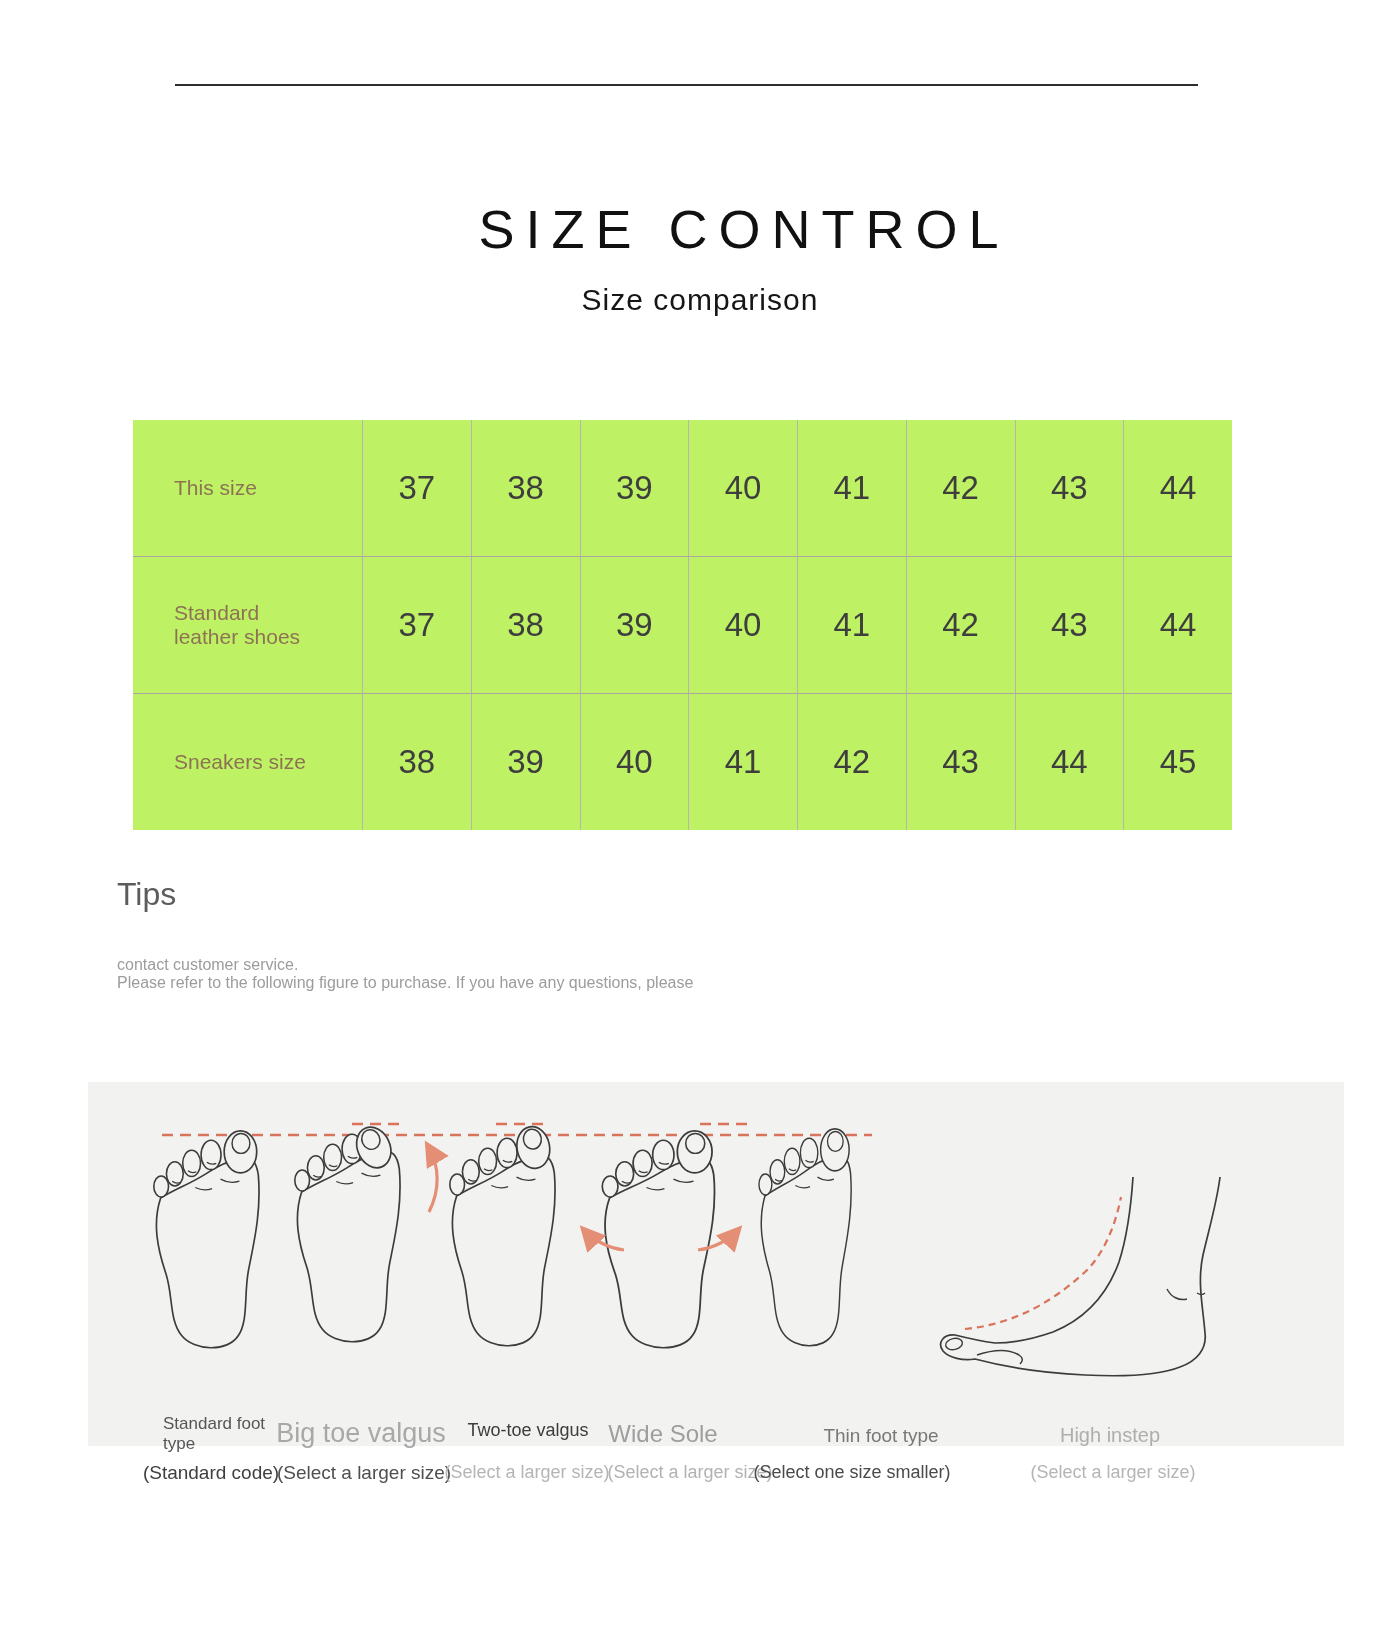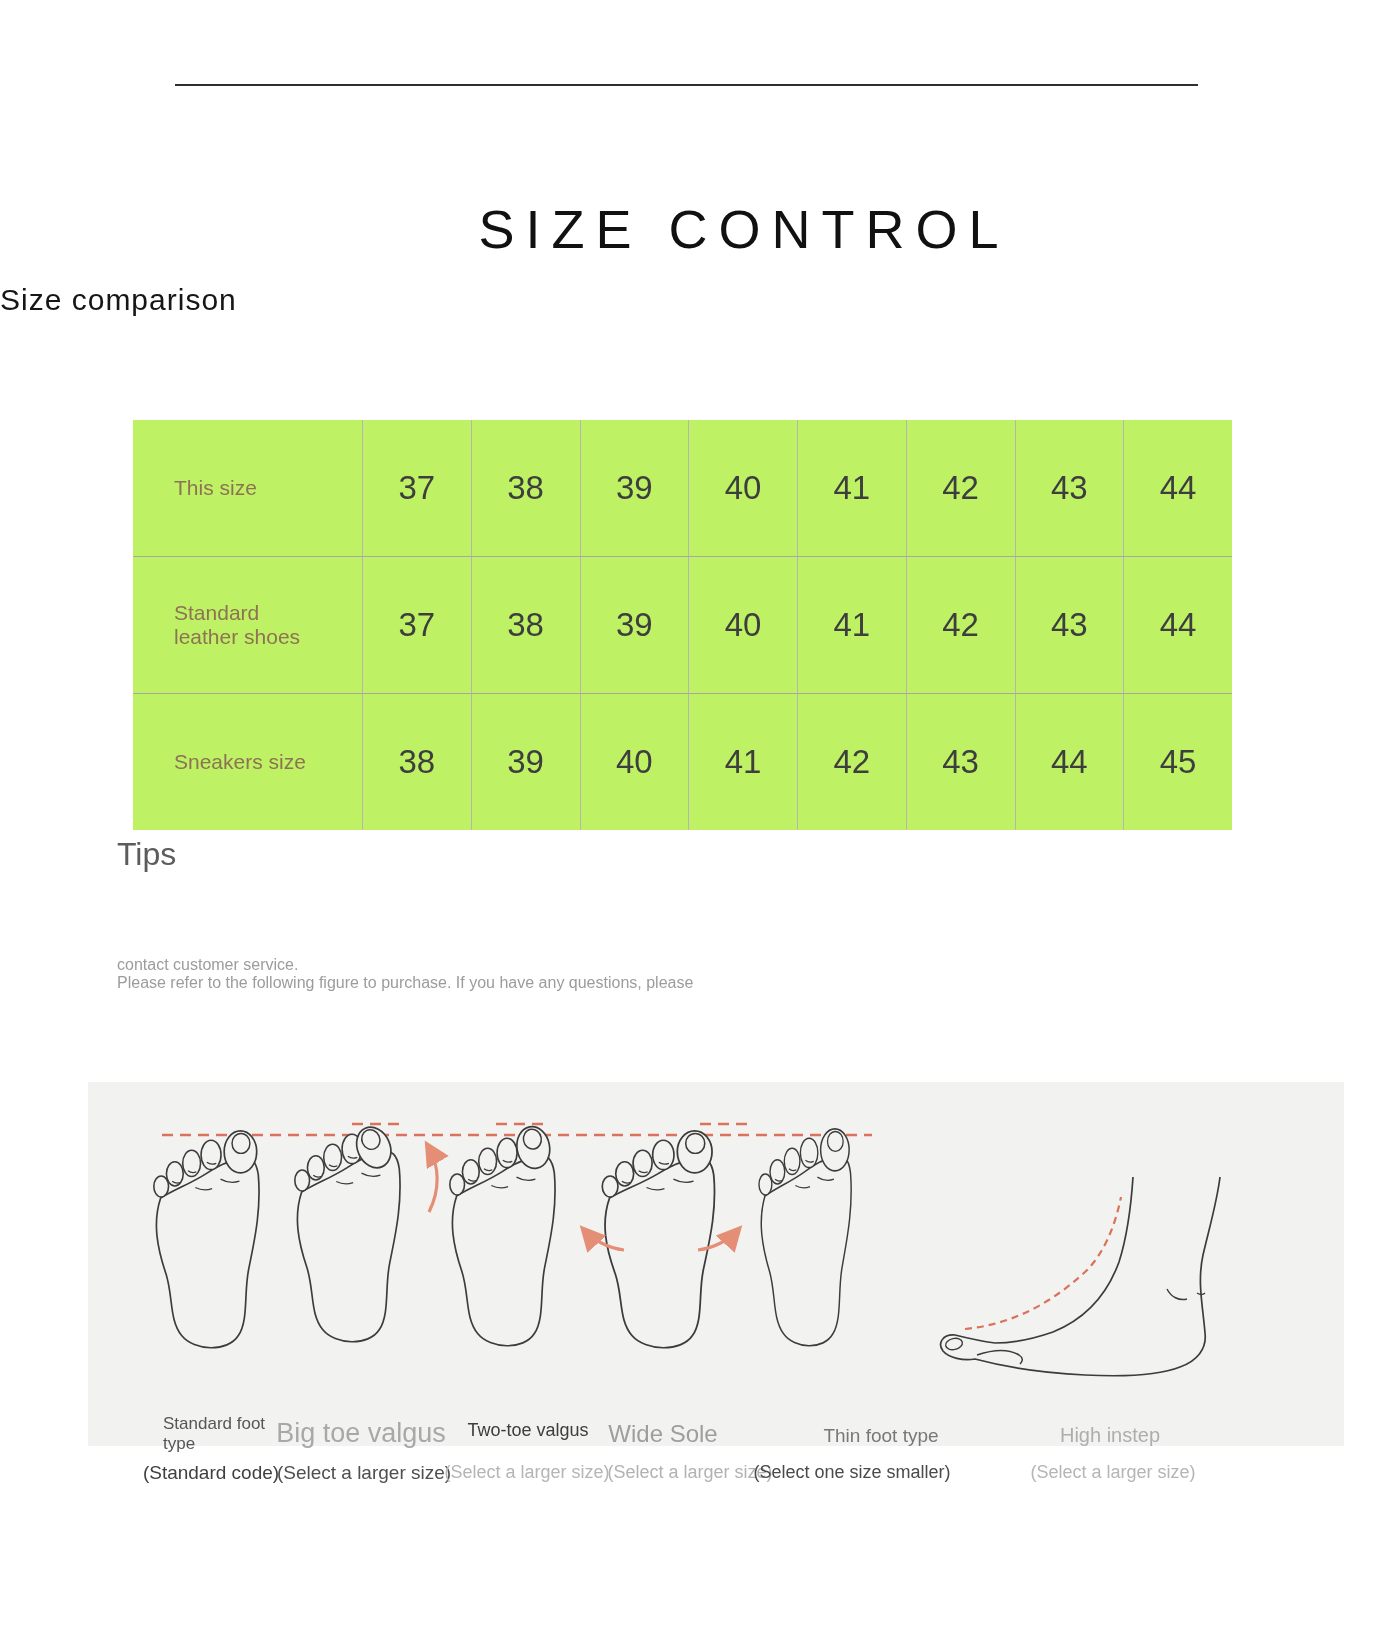--- a/index.html
+++ b/index.html
@@ -8,35 +8,35 @@
     font-family:"Liberation Sans", sans-serif;overflow:hidden;
   }
   .abs{position:absolute;}
 
   
   #top-rule{left:175px;top:84px;width:1023px;height:0;border-top:2px solid #2e2e2e;}
 
   
   #main-title{left:0;top:198px;width:1400px;text-align:center;
     font-size:54px;letter-spacing:11px;color:#111;white-space:nowrap;padding-left:44px;}
-  #sub-title{left:0;top:283px;width:1400px;
+  #sub-title{left:0;top:283px;width:1400px;text-align:center;
     font-size:30px;letter-spacing:1px;color:#161616;}
 
   
   #size-table{left:133px;top:420px;width:1099px;background:#bef264;}
   .trow{display:grid;grid-template-columns:229px repeat(8,1fr);height:136px;}
   .trow + .trow{border-top:1px solid #a9a7a3;}
   .tlabel{display:flex;align-items:center;padding-left:41px;
     color:#8d7354;font-size:21px;line-height:1.15;}
   .tlabel span{max-width:132px;}
   .tcell{border-left:1px solid #b7b5b1;display:flex;align-items:center;
     justify-content:center;font-size:33px;color:#3e3e3e;}
 
   
-  #tips-heading{left:117px;top:836px;font-size:32px;color:#5c5c5c;}
+  #tips-heading{left:117px;top:876px;font-size:32px;color:#5c5c5c;}
   #tips-body{left:117px;top:956px;font-size:16px;line-height:18px;color:#9c9c9c;}
 
   
   #foot-panel{left:88px;top:1082px;width:1224px;height:364px;background:#f2f2f1;padding-left:32px;}
   #foot-svg{position:absolute;left:0;top:0;}
 
   .cap{position:absolute;transform:translateX(-50%);white-space:nowrap;text-align:center;}
   .cap-1{left:75px;top:332px;transform:none;text-align:left;white-space:normal;
     width:120px;font-size:17px;line-height:1.2;color:#565656;}
   .cap-2{left:273px;top:336px;font-size:27px;color:#a8a8a8;}

